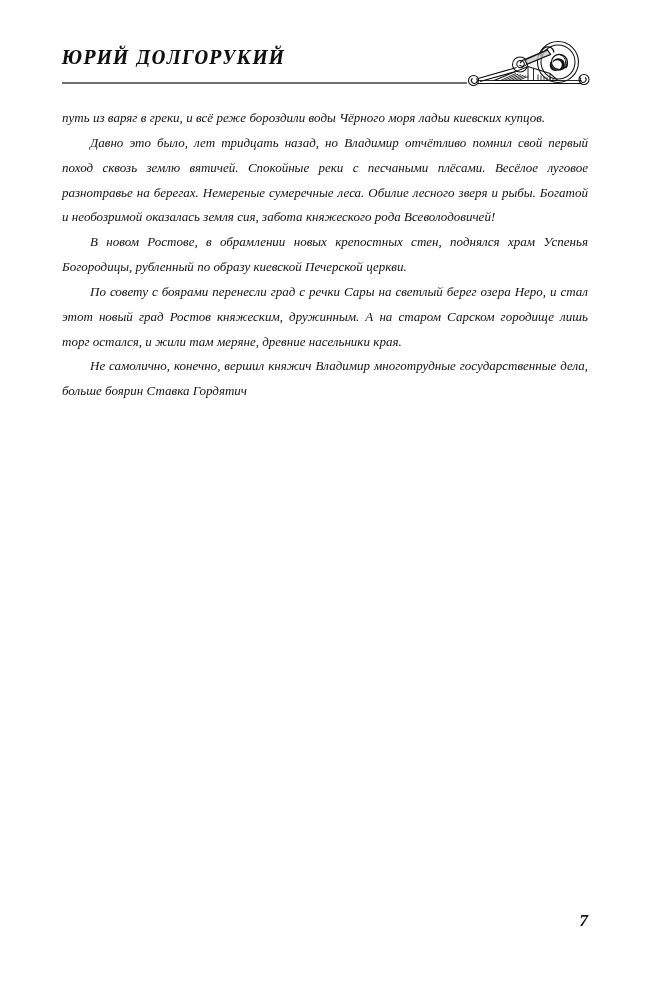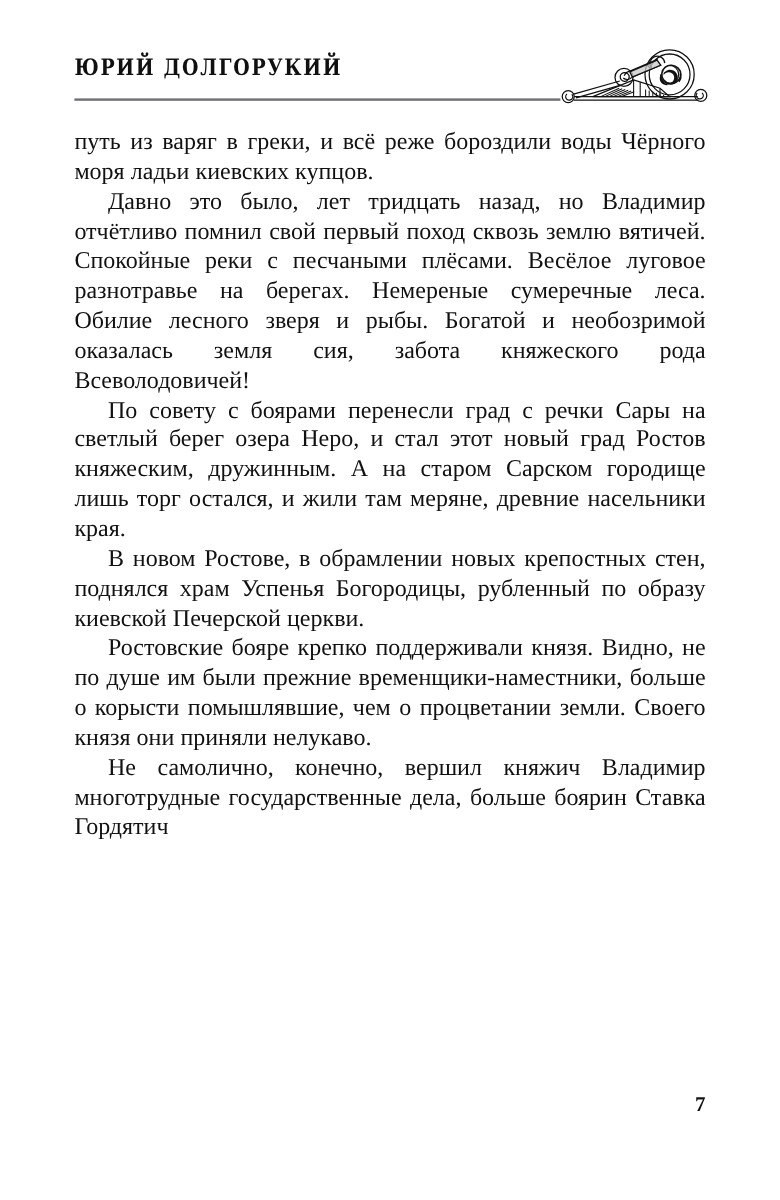--- a/index.html
+++ b/index.html
@@ -15,20 +15,21 @@
     color: #111111;
     overflow: hidden;
   }
 
   .page {
     position: relative;
     width: 650px;
     height: 775px;
     box-sizing: border-box;
     background: #ffffff;
+    font-style: italic;
   }
 
   
   .running-head {
     position: absolute;
     left: 62px;
     top: 42px;
     width: 526px;
     height: 50px;
   }
@@ -75,21 +76,21 @@
   
   .body-text {
     position: absolute;
     left: 62px;
     top: 106px;
     width: 526px;
   }
 
   .body-text p {
     margin: 0;
-    font-size: 20px;
+    font-size: 13px;
     line-height: 24.85px;
     text-align: justify;
     text-indent: 28px;
     color: #111111;
     hyphens: manual;
     -webkit-hyphens: manual;
     word-spacing: 0.1px;
   }
 
   .body-text p.no-indent {
@@ -176,21 +177,20 @@
         <path d="M74 26.5L74 40.5" stroke-width="0.9"></path>
         <path d="M79.5 28.3L79.5 40.5" stroke-width="0.9"></path>
         <path d="M96 33.5L96 40.5" stroke-width="0.9"></path>
       </svg>
     </div>
   </header>
 
   <main class="body-text">
     <p class="no-indent">путь из варяг в греки, и всё реже бороздили воды Чёрного моря ладьи киевских купцов.</p>
     <p>Давно это было, лет тридцать назад, но Владимир отчётливо помнил свой первый поход сквозь землю вятичей. Спокойные реки с песчаными плёсами. Весёлое луговое разнотравье на берегах. Немереные сумеречные леса. Обилие лесного зверя и рыбы. Богатой и необозримой оказалась земля сия, забота княжеского рода Всеволодовичей!</p>
+    <p>В новом Ростове, в обрамлении новых крепостных стен, поднялся храм Успенья Богородицы, рубленный по образу киевской Печерской церкви.</p>
     <p>По совету с боярами перенесли град с речки Сары на светлый берег озера Неро, и стал этот новый град Ростов княжеским, дружинным. А на старом Сарском городище лишь торг остался, и жили там меряне, древние насельники края.</p>
-    <p>В новом Ростове, в обрамлении новых крепостных стен, поднялся храм Успенья Богородицы, рубленный по образу киевской Печерской церкви.</p>
-    <p>Ростовские бояре крепко поддерживали князя. Видно, не по душе им были прежние временщики-наместники, больше о корысти помышлявшие, чем о процветании земли. Своего князя они приняли нелукаво.</p>
     <p>Не самолично, конечно, вершил княжич Владимир многотрудные государственные дела, больше боярин Ставка Гордятич</p>
   </main>
 
   <div class="folio">7</div>
 
 </div>
 
 </body></html>

